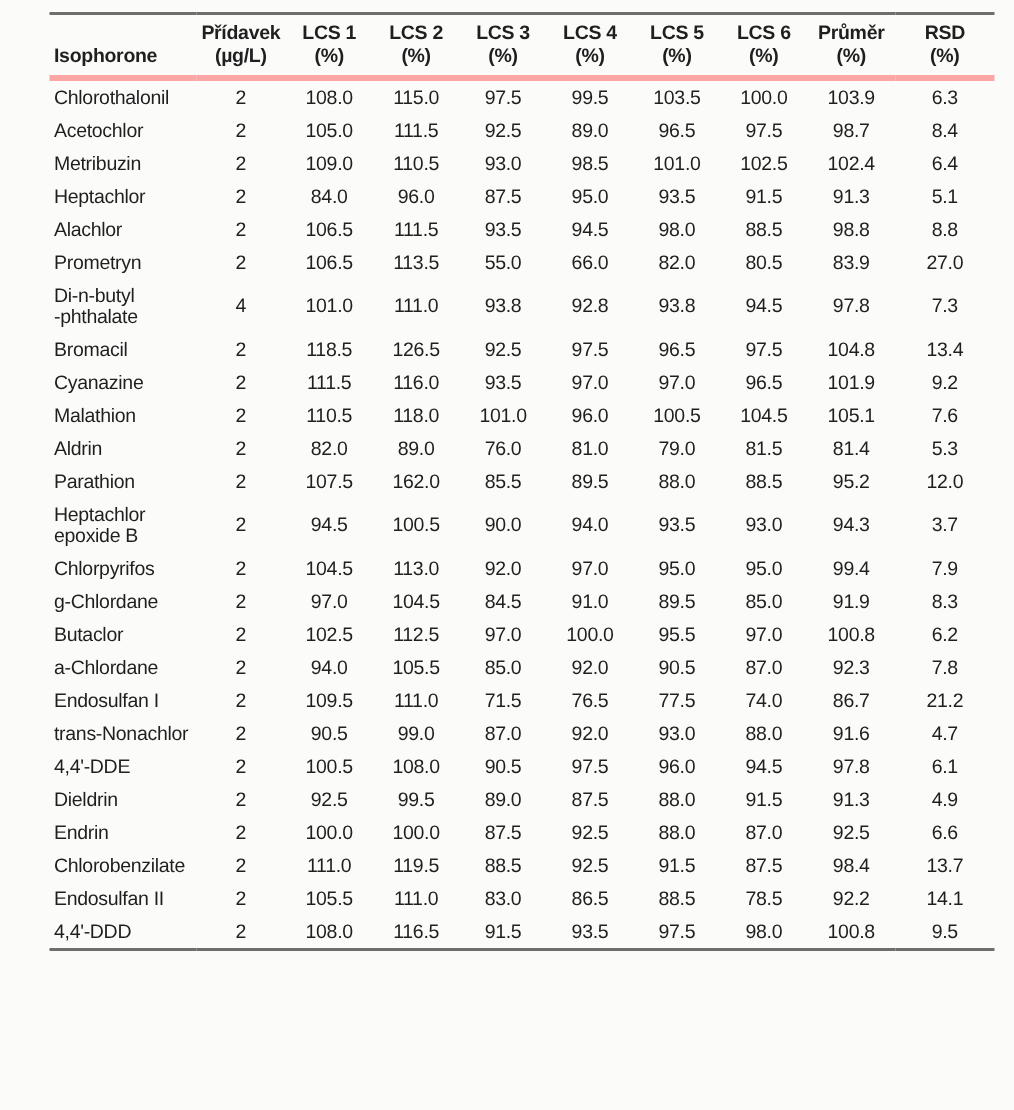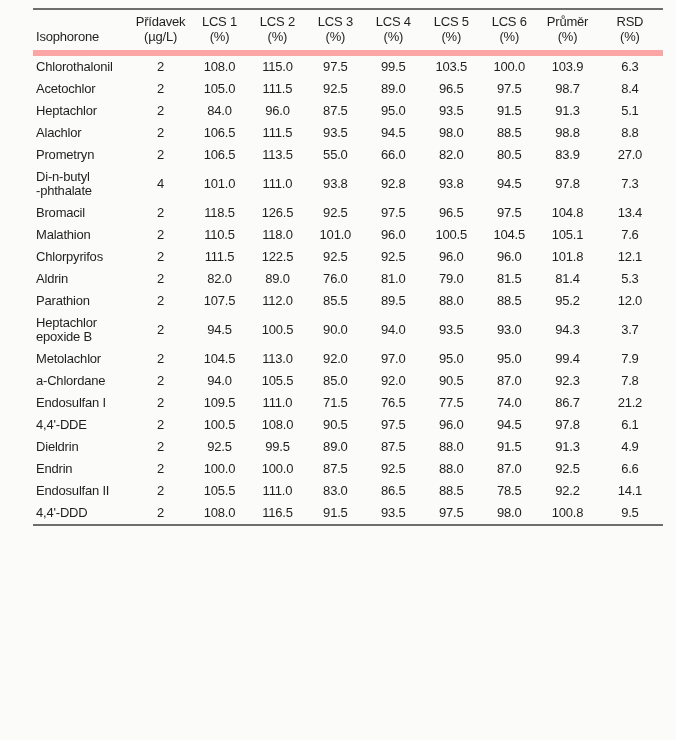--- a/index.html
+++ b/index.html
@@ -20,25 +20,25 @@
   table.recovery {
     width: 630px;
     border-collapse: collapse;
     table-layout: fixed;
     border-top: 2px solid #6e6e6e;
     border-bottom: 2px solid #6e6e6e;
     font-size: 13px;
     letter-spacing: -0.2px;
   }
   thead th {
-    font-weight: normal;
+    font-weight: bold;
     vertical-align: bottom;
     padding: 4px 2px 6px 2px;
     line-height: 15px;
-    border-bottom: 6px solid #fca5a5;
+    border-bottom: 4px solid #fca5a5;
     text-align: center;
     white-space: nowrap;
   }
   thead th.name-head {
     text-align: left;
     padding-left: 3px;
     margin-top: 20px;
   }
   tbody td {
     padding: 4px 2px;
@@ -132,20 +132,32 @@
           <td class="name-cell">Acetochlor</td>
           <td class="num-cell">2</td>
           <td class="num-cell">105.0</td>
           <td class="num-cell">111.5</td>
           <td class="num-cell">92.5</td>
           <td class="num-cell">89.0</td>
           <td class="num-cell">96.5</td>
           <td class="num-cell">97.5</td>
           <td class="num-cell">98.7</td>
           <td class="num-cell">8.4</td>
+        </tr>
+        <tr>
+          <td class="name-cell">Metribuzin</td>
+          <td class="num-cell">2</td>
+          <td class="num-cell">109.0</td>
+          <td class="num-cell">110.5</td>
+          <td class="num-cell">93.0</td>
+          <td class="num-cell">98.5</td>
+          <td class="num-cell">101.0</td>
+          <td class="num-cell">102.5</td>
+          <td class="num-cell">102.4</td>
+          <td class="num-cell">6.4</td>
         </tr>
         <tr>
           <td class="name-cell">Heptachlor</td>
           <td class="num-cell">2</td>
           <td class="num-cell">84.0</td>
           <td class="num-cell">96.0</td>
           <td class="num-cell">87.5</td>
           <td class="num-cell">95.0</td>
           <td class="num-cell">93.5</td>
           <td class="num-cell">91.5</td>
@@ -194,90 +206,114 @@
           <td class="num-cell">118.5</td>
           <td class="num-cell">126.5</td>
           <td class="num-cell">92.5</td>
           <td class="num-cell">97.5</td>
           <td class="num-cell">96.5</td>
           <td class="num-cell">97.5</td>
           <td class="num-cell">104.8</td>
           <td class="num-cell">13.4</td>
         </tr>
         <tr>
+          <td class="name-cell">Cyanazine</td>
+          <td class="num-cell">2</td>
+          <td class="num-cell">111.5</td>
+          <td class="num-cell">116.0</td>
+          <td class="num-cell">93.5</td>
+          <td class="num-cell">97.0</td>
+          <td class="num-cell">97.0</td>
+          <td class="num-cell">96.5</td>
+          <td class="num-cell">101.9</td>
+          <td class="num-cell">9.2</td>
+        </tr>
+        <tr>
           <td class="name-cell">Malathion</td>
           <td class="num-cell">2</td>
           <td class="num-cell">110.5</td>
           <td class="num-cell">118.0</td>
           <td class="num-cell">101.0</td>
           <td class="num-cell">96.0</td>
           <td class="num-cell">100.5</td>
           <td class="num-cell">104.5</td>
           <td class="num-cell">105.1</td>
           <td class="num-cell">7.6</td>
         </tr>
         <tr>
-          <td class="name-cell">Chlorpyrifos</td>
-          <td class="num-cell">2</td>
-          <td class="num-cell">111.5</td>
-          <td class="num-cell">122.5</td>
-          <td class="num-cell">92.5</td>
-          <td class="num-cell">92.5</td>
-          <td class="num-cell">96.0</td>
-          <td class="num-cell">96.0</td>
-          <td class="num-cell">101.8</td>
-          <td class="num-cell">12.1</td>
-        </tr>
-        <tr>
           <td class="name-cell">Aldrin</td>
           <td class="num-cell">2</td>
           <td class="num-cell">82.0</td>
           <td class="num-cell">89.0</td>
           <td class="num-cell">76.0</td>
           <td class="num-cell">81.0</td>
           <td class="num-cell">79.0</td>
           <td class="num-cell">81.5</td>
           <td class="num-cell">81.4</td>
           <td class="num-cell">5.3</td>
         </tr>
         <tr>
           <td class="name-cell">Parathion</td>
           <td class="num-cell">2</td>
           <td class="num-cell">107.5</td>
-          <td class="num-cell">112.0</td>
+          <td class="num-cell">162.0</td>
           <td class="num-cell">85.5</td>
           <td class="num-cell">89.5</td>
           <td class="num-cell">88.0</td>
           <td class="num-cell">88.5</td>
           <td class="num-cell">95.2</td>
           <td class="num-cell">12.0</td>
         </tr>
         <tr>
           <td class="name-cell">Heptachlor<br>epoxide B</td>
           <td class="num-cell">2</td>
           <td class="num-cell">94.5</td>
           <td class="num-cell">100.5</td>
           <td class="num-cell">90.0</td>
           <td class="num-cell">94.0</td>
           <td class="num-cell">93.5</td>
           <td class="num-cell">93.0</td>
           <td class="num-cell">94.3</td>
           <td class="num-cell">3.7</td>
         </tr>
         <tr>
-          <td class="name-cell">Metolachlor</td>
+          <td class="name-cell">Chlorpyrifos</td>
           <td class="num-cell">2</td>
           <td class="num-cell">104.5</td>
           <td class="num-cell">113.0</td>
           <td class="num-cell">92.0</td>
           <td class="num-cell">97.0</td>
           <td class="num-cell">95.0</td>
           <td class="num-cell">95.0</td>
           <td class="num-cell">99.4</td>
           <td class="num-cell">7.9</td>
+        </tr>
+        <tr>
+          <td class="name-cell">g-Chlordane</td>
+          <td class="num-cell">2</td>
+          <td class="num-cell">97.0</td>
+          <td class="num-cell">104.5</td>
+          <td class="num-cell">84.5</td>
+          <td class="num-cell">91.0</td>
+          <td class="num-cell">89.5</td>
+          <td class="num-cell">85.0</td>
+          <td class="num-cell">91.9</td>
+          <td class="num-cell">8.3</td>
+        </tr>
+        <tr>
+          <td class="name-cell">Butaclor</td>
+          <td class="num-cell">2</td>
+          <td class="num-cell">102.5</td>
+          <td class="num-cell">112.5</td>
+          <td class="num-cell">97.0</td>
+          <td class="num-cell">100.0</td>
+          <td class="num-cell">95.5</td>
+          <td class="num-cell">97.0</td>
+          <td class="num-cell">100.8</td>
+          <td class="num-cell">6.2</td>
         </tr>
         <tr>
           <td class="name-cell">a-Chlordane</td>
           <td class="num-cell">2</td>
           <td class="num-cell">94.0</td>
           <td class="num-cell">105.5</td>
           <td class="num-cell">85.0</td>
           <td class="num-cell">92.0</td>
           <td class="num-cell">90.5</td>
           <td class="num-cell">87.0</td>
@@ -290,20 +326,32 @@
           <td class="num-cell">109.5</td>
           <td class="num-cell">111.0</td>
           <td class="num-cell">71.5</td>
           <td class="num-cell">76.5</td>
           <td class="num-cell">77.5</td>
           <td class="num-cell">74.0</td>
           <td class="num-cell">86.7</td>
           <td class="num-cell">21.2</td>
         </tr>
         <tr>
+          <td class="name-cell">trans-Nonachlor</td>
+          <td class="num-cell">2</td>
+          <td class="num-cell">90.5</td>
+          <td class="num-cell">99.0</td>
+          <td class="num-cell">87.0</td>
+          <td class="num-cell">92.0</td>
+          <td class="num-cell">93.0</td>
+          <td class="num-cell">88.0</td>
+          <td class="num-cell">91.6</td>
+          <td class="num-cell">4.7</td>
+        </tr>
+        <tr>
           <td class="name-cell">4,4'-DDE</td>
           <td class="num-cell">2</td>
           <td class="num-cell">100.5</td>
           <td class="num-cell">108.0</td>
           <td class="num-cell">90.5</td>
           <td class="num-cell">97.5</td>
           <td class="num-cell">96.0</td>
           <td class="num-cell">94.5</td>
           <td class="num-cell">97.8</td>
           <td class="num-cell">6.1</td>
@@ -324,20 +372,32 @@
           <td class="name-cell">Endrin</td>
           <td class="num-cell">2</td>
           <td class="num-cell">100.0</td>
           <td class="num-cell">100.0</td>
           <td class="num-cell">87.5</td>
           <td class="num-cell">92.5</td>
           <td class="num-cell">88.0</td>
           <td class="num-cell">87.0</td>
           <td class="num-cell">92.5</td>
           <td class="num-cell">6.6</td>
+        </tr>
+        <tr>
+          <td class="name-cell">Chlorobenzilate</td>
+          <td class="num-cell">2</td>
+          <td class="num-cell">111.0</td>
+          <td class="num-cell">119.5</td>
+          <td class="num-cell">88.5</td>
+          <td class="num-cell">92.5</td>
+          <td class="num-cell">91.5</td>
+          <td class="num-cell">87.5</td>
+          <td class="num-cell">98.4</td>
+          <td class="num-cell">13.7</td>
         </tr>
         <tr>
           <td class="name-cell">Endosulfan II</td>
           <td class="num-cell">2</td>
           <td class="num-cell">105.5</td>
           <td class="num-cell">111.0</td>
           <td class="num-cell">83.0</td>
           <td class="num-cell">86.5</td>
           <td class="num-cell">88.5</td>
           <td class="num-cell">78.5</td>

